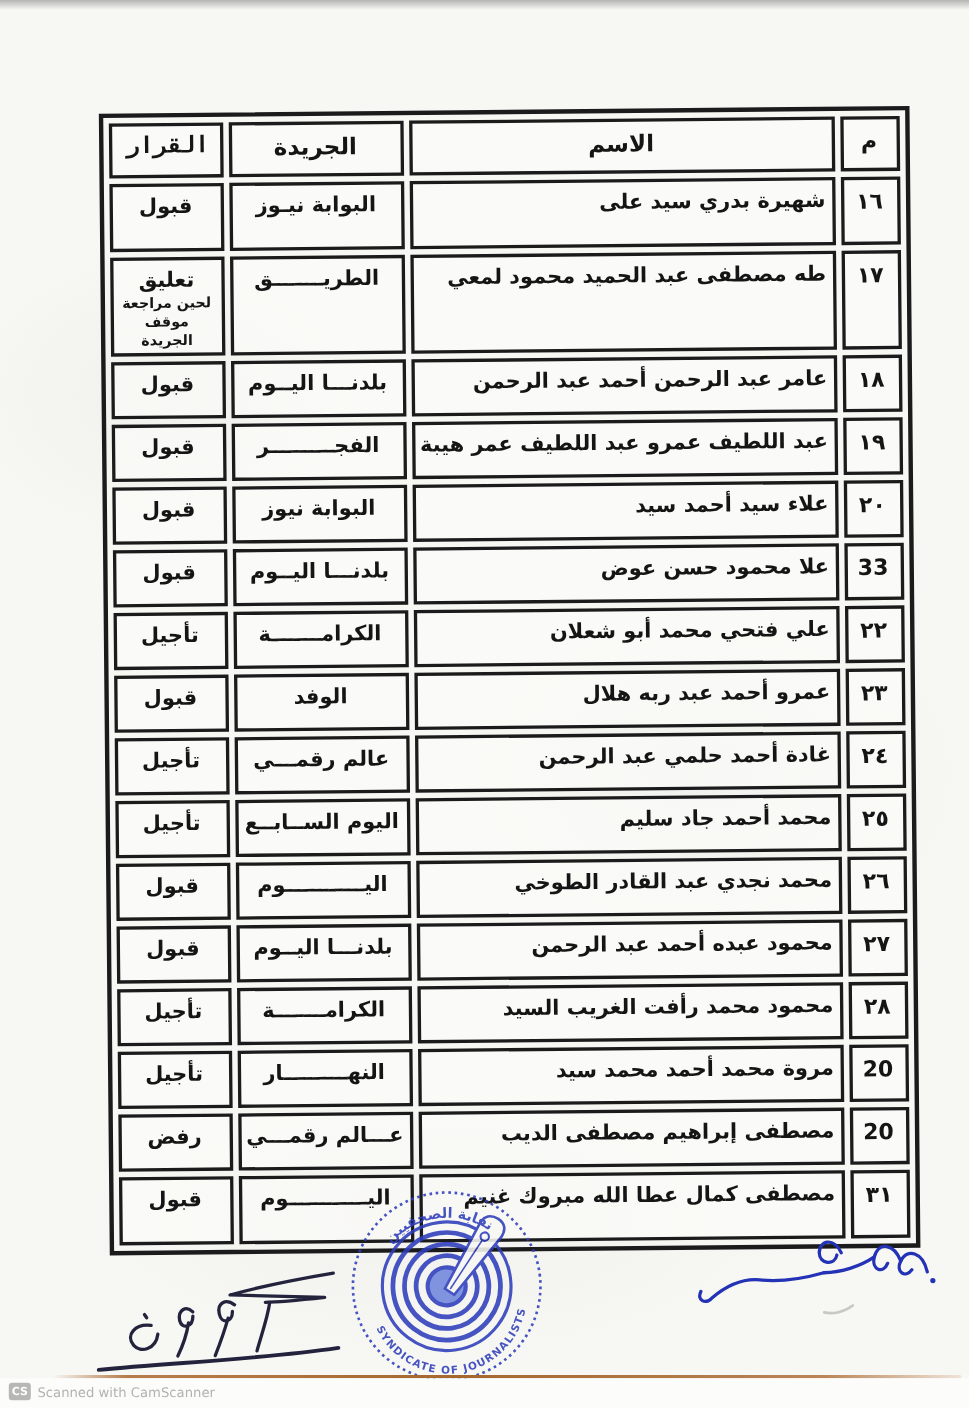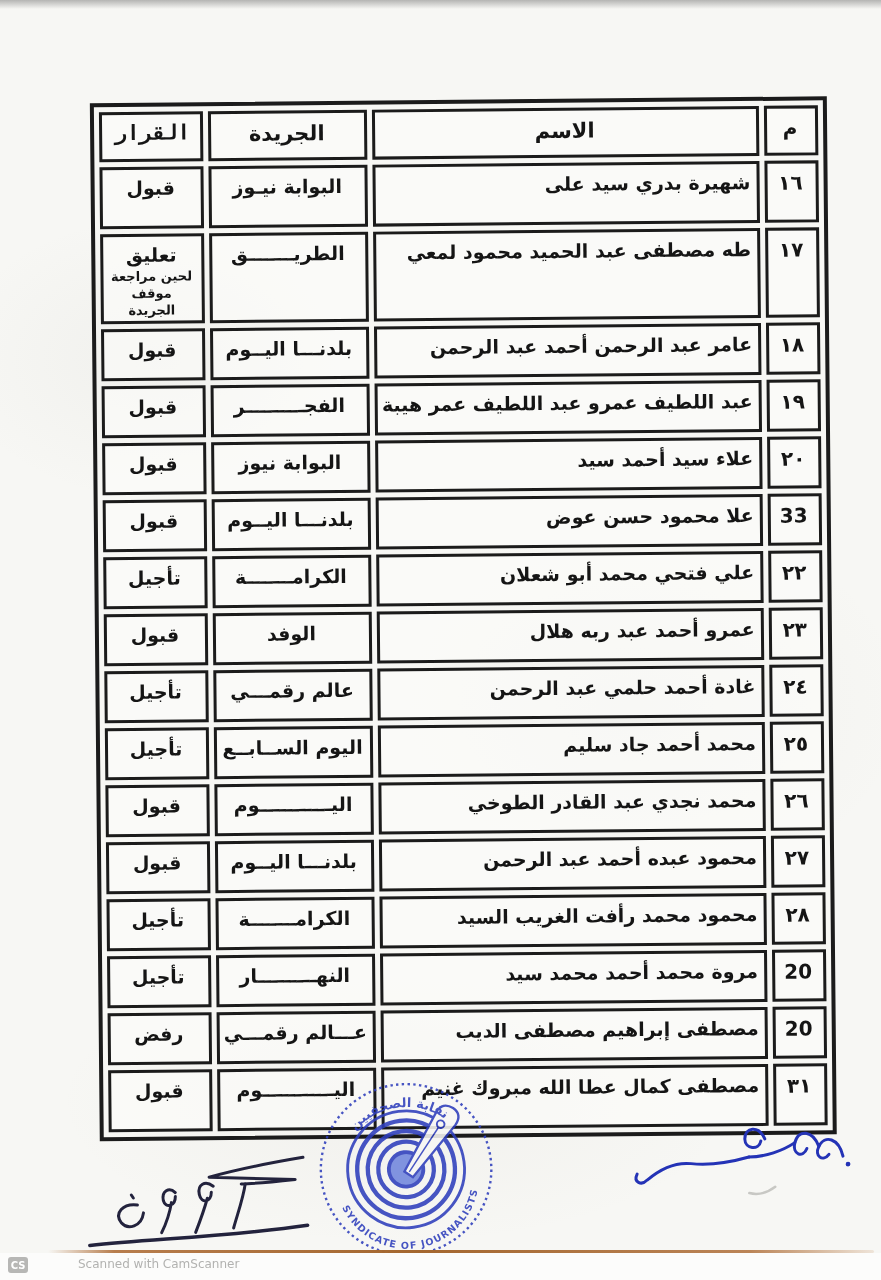--- a/index.html
+++ b/index.html
@@ -64,27 +64,27 @@
   .sig-left  { position:absolute; left:80px;  top:1140px; }
   .sig-right { position:absolute; left:610px; top:1114px; }
 
   
   .paper-edge {
     position:absolute; left:48px; top:1250px; width:826px; height:3px; border-radius:2px;
     background:linear-gradient(90deg, rgba(190,120,60,0) 0%, rgba(172,104,48,0.85) 8%,
                #a4672f 45%, rgba(172,104,48,0.8) 85%, rgba(190,120,60,0.15) 100%);
   }
   .bottom-strip { position:absolute; left:0; top:1253px; width:881px; height:27px; background:#fcfcfb; }
-  .cam { position:absolute; left:8px; top:1257px; display:flex; align-items:flex-start; gap:6px; }
+  .cam { position:absolute; left:8px; top:1257px; display:flex; align-items:flex-end; gap:6px; }
   .cam-badge {
     width:20px; height:16px; background:#b7b7b5; color:#fff; border-radius:3px;
     font-size:10px; font-weight:bold; display:flex; align-items:center; justify-content:center;
     font-family:"DejaVu Sans", sans-serif;
   }
-  .cam-label { font-size:12px; color:#b2b2b0;margin-left:44px; }
+  .cam-label { font-size:12px; color:#b2b2b0; }
 </style>
 </head>
 <body>
 
 <div class="page">
   <div class="top-shadow"></div>
 
   <div class="tilt">
 
     <table class="roster">

